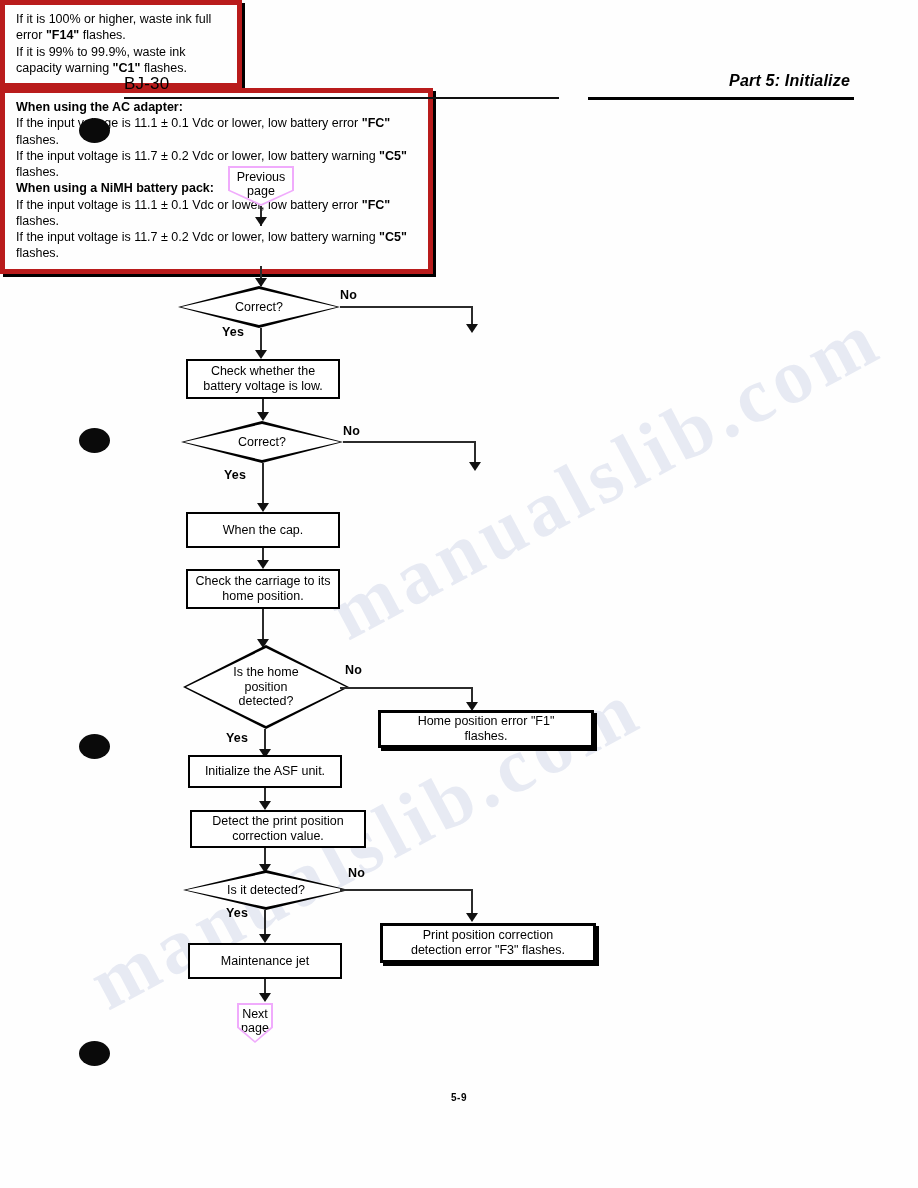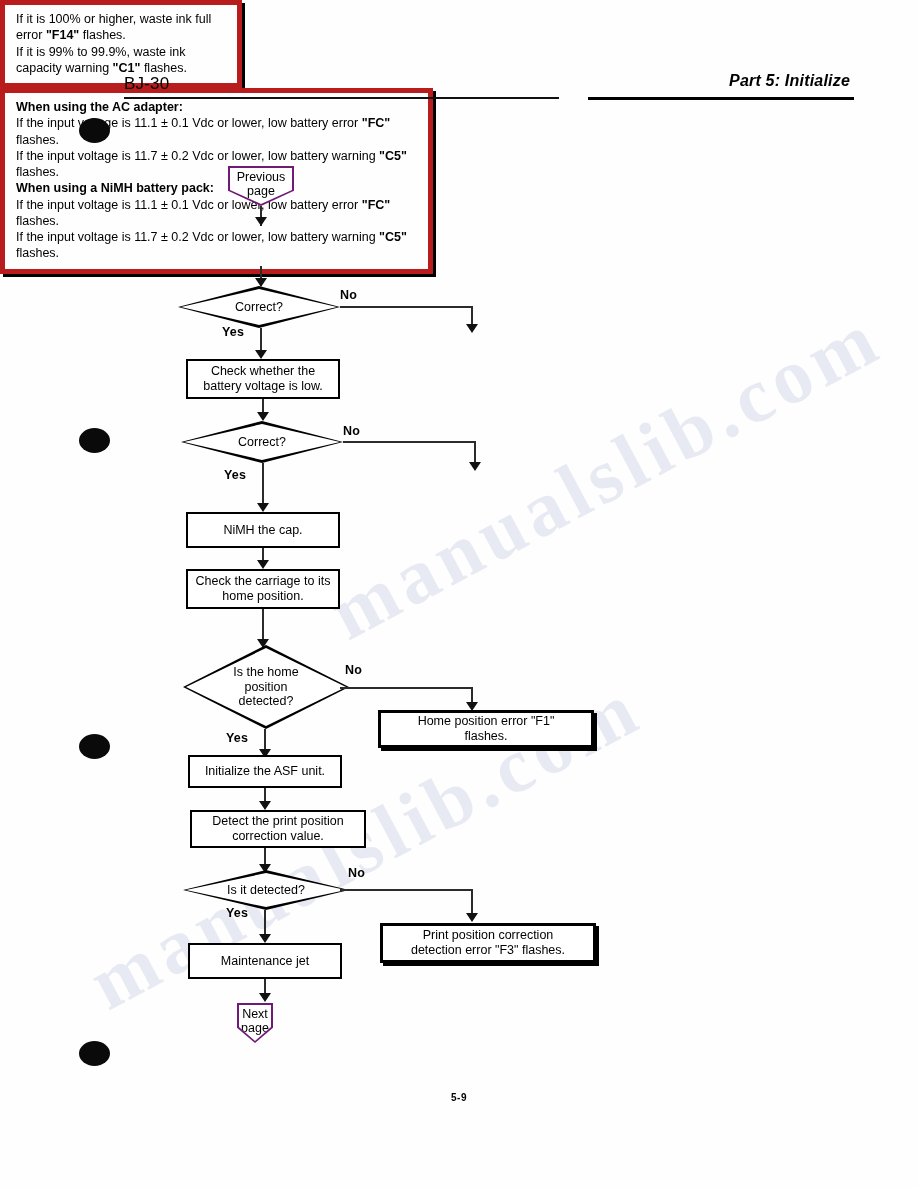--- a/index.html
+++ b/index.html
@@ -108,21 +108,21 @@
     padding: 6px 9px 7px 11px;
     font-size: 12.5px;
     line-height: 1.30;
   }
   .note b { font-weight: bold; }
 
   
   .pent {
     position: absolute;
     box-sizing: border-box;
-    background: #701a75;
+    background: #f0abfc;
     -webkit-clip-path: polygon(0 0, 100% 0, 100% 62%, 50% 100%, 0 62%);
     clip-path: polygon(0 0, 100% 0, 100% 62%, 50% 100%, 0 62%);
     display: flex;
     align-items: flex-start;
     justify-content: flex-end;
   }
   .pent > .pent-inner {
     width: calc(100% - 4px);
     height: calc(100% - 4px);
     margin: 2px;
@@ -262,21 +262,21 @@
 
   <div class="note" style="left:378px; top:470px; width:403px;">
     <b>When using the AC adapter:</b><br>
     <span>If the input voltage is 11.1 ± 0.1 Vdc or lower, low battery error </span><b>"FC"</b><span> flashes.</span><br>
     <span>If the input voltage is 11.7 ± 0.2 Vdc or lower, low battery warning </span><b>"C5"</b><span> flashes.</span><br>
     <b>When using a NiMH battery pack:</b><br>
     <span>If the input voltage is 11.1 ± 0.1 Vdc or lower, low battery error </span><b>"FC"</b><span> flashes.</span><br>
     <span>If the input voltage is 11.7 ± 0.2 Vdc or lower, low battery warning </span><b>"C5"</b><span> flashes.</span>
   </div>
 
-  <div class="node rect" style="left:186px; top:512px; width:154px; height:36px;">NiMH the cap.</div>
+  <div class="node rect" style="left:186px; top:512px; width:154px; height:36px;">When the cap.</div>
   <div class="vline" style="left:262px; top:548px; height:18px;"></div>
   <div class="arrow-down" style="left:257px; top:560px;"></div>
 
   <div class="node rect" style="left:186px; top:569px; width:154px; height:40px; white-space:pre-line;">Check the carriage to its
 home position.</div>
   <div class="vline" style="left:262px; top:609px; height:36px;"></div>
   <div class="arrow-down" style="left:257px; top:639px;"></div>
 
   <div class="diamond" style="left:183px; top:645px; width:166px; height:84px;">
     <div class="d-inner" style="white-space:pre-line;">Is the home

